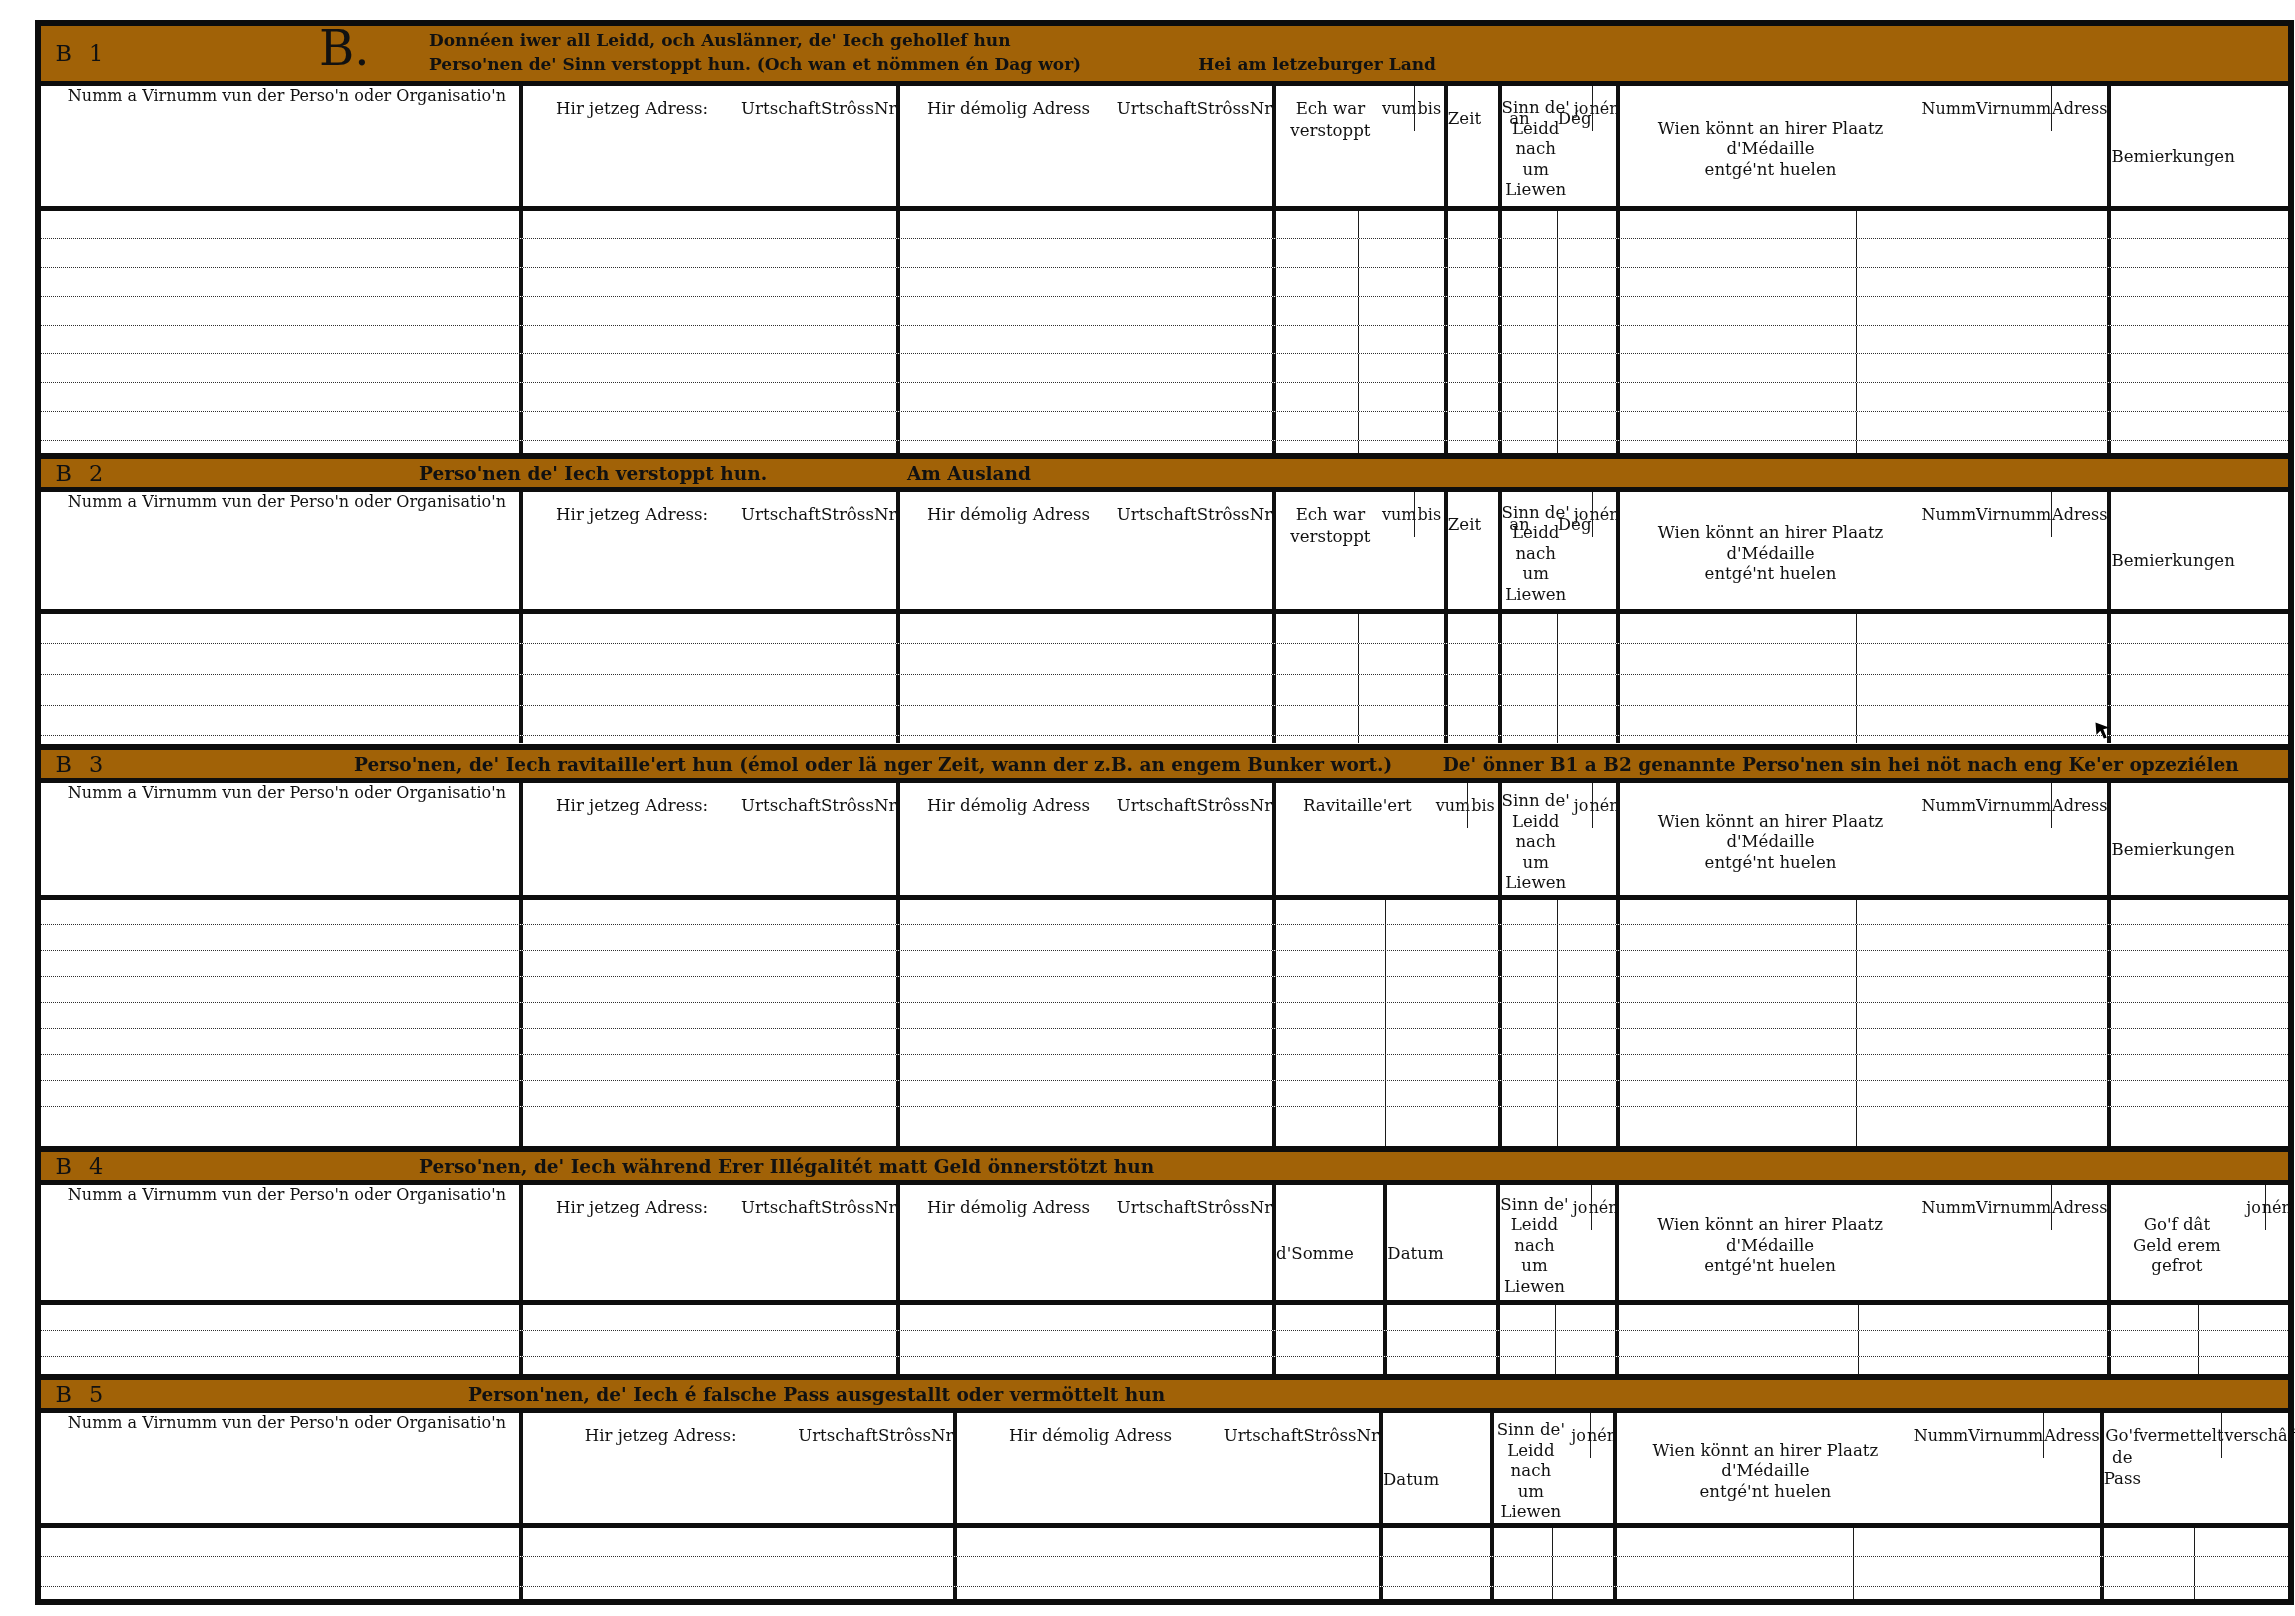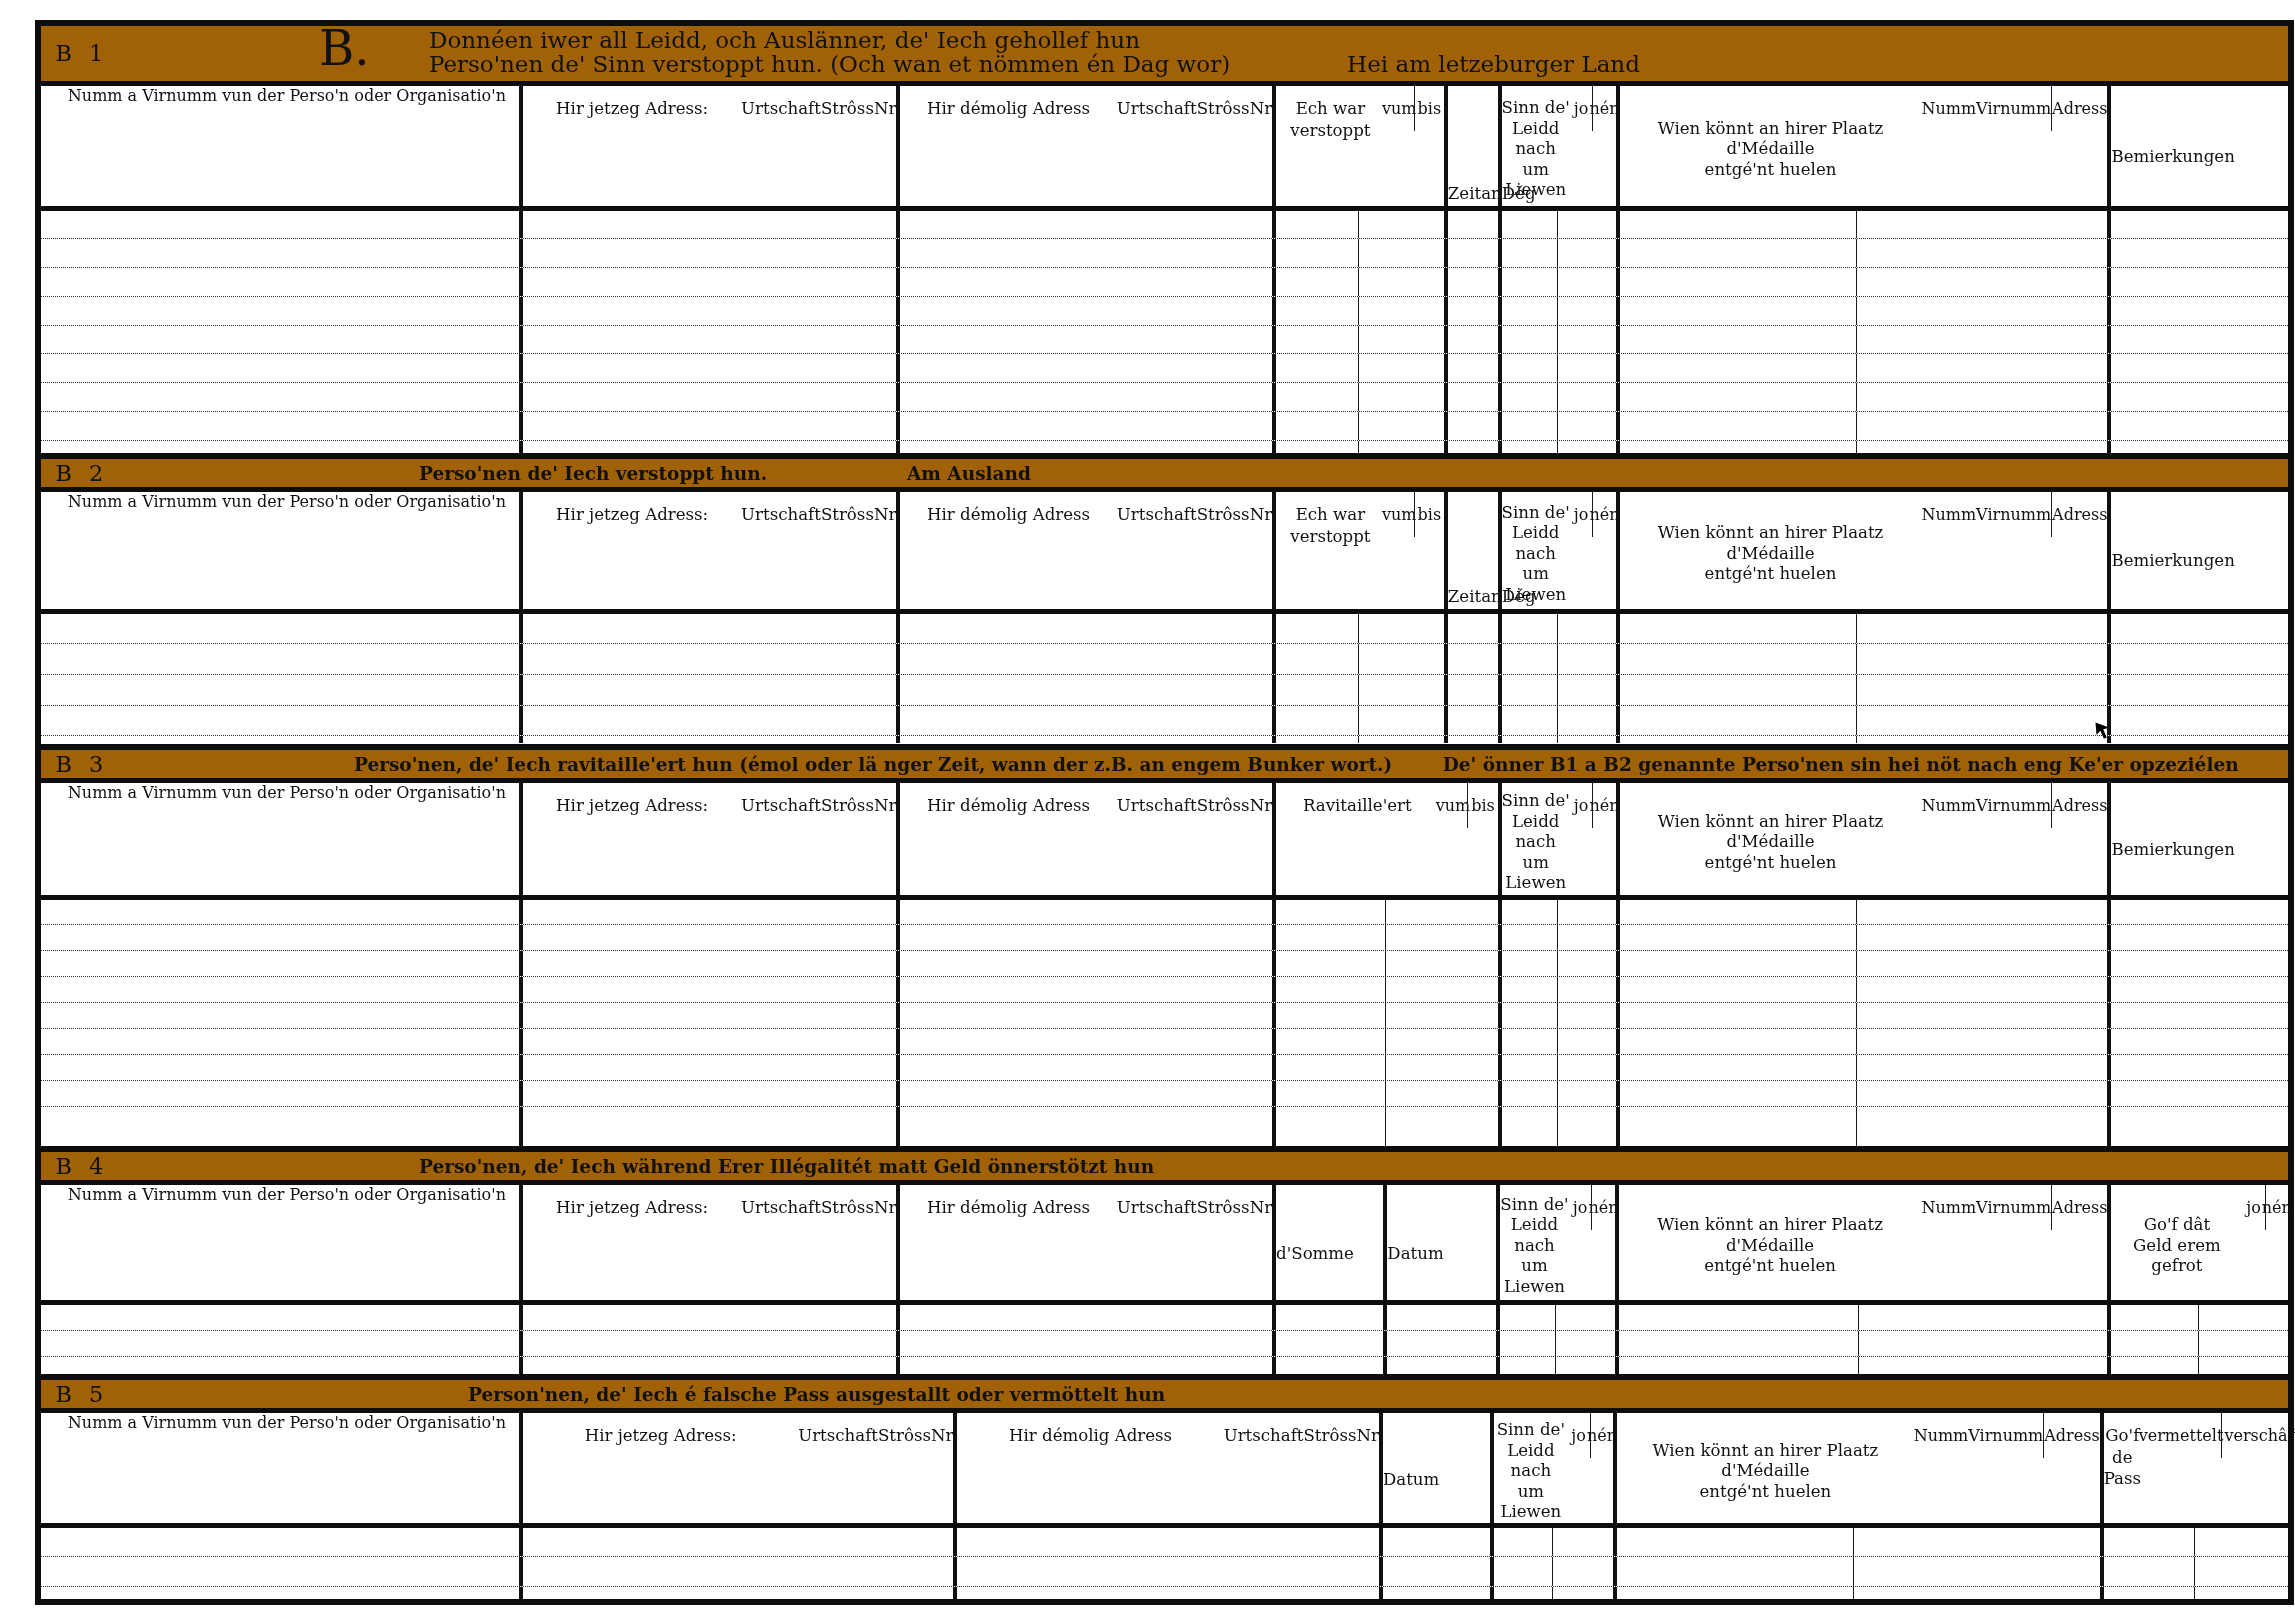--- a/index.html
+++ b/index.html
@@ -9,37 +9,37 @@
   }
   .page{position:relative;width:2295px;height:1617px;background:#ffffff;overflow:hidden;}
   .sheet{position:absolute;left:35px;top:19.5px;width:2247px;border:6.3px solid #0d0d0d;background:#fff;}
   .sec{display:block;}
   .sec + .sec{border-top:6.3px solid #0d0d0d;}
   
   .tb{position:relative;border-bottom:5.4px solid #0d0d0d;background:#a16207;}
   .secid{position:absolute;left:14.6px;top:50%;transform:translateY(-50%);
          font-size:22.4px;letter-spacing:4.9px;white-space:nowrap;}
   .bigletter{position:absolute;left:278px;top:-2px;font-size:48px;font-weight:400;line-height:1;}
-  .b1lines{position:absolute;left:388px;top:2px;font-size:23px;font-weight:normal;line-height:24.4px;white-space:nowrap;}
+  .b1lines{position:absolute;left:388px;top:2px;font-size:17px;font-weight:bold;line-height:24.4px;white-space:nowrap;}
   .b1line2{display:flex;}
   .b1right{margin-left:117px;}
   .btitle{position:absolute;top:50%;transform:translateY(-50%);font-size:18.5px;font-weight:bold;white-space:nowrap;}
   .btitle .part2{margin-left:44px;}
   
   .thead{display:grid;border-bottom:5.9px solid #0d0d0d;background:#fff;}
   .cols-b12{grid-template-columns:980fr 773fr 770fr 176fr 176fr 110fr 121fr 121fr 493fr 515fr 370fr;}
   .cols-b3 {grid-template-columns:980fr 773fr 770fr 231fr 231fr 121fr 121fr 493fr 515fr 370fr;}
   .cols-b4 {grid-template-columns:980fr 773fr 770fr 228fr 231fr 121fr 122fr 498fr 512fr 185fr 185fr;}
   .cols-b5 {grid-template-columns:980fr 890fr 872fr 228fr 126fr 126fr 492fr 505fr 193fr 193fr;}
   .hc{display:flex;flex-direction:row;font-size:16.6px;min-width:0;}
   .bl{border-left:4.4px solid #101010;}
   .bt{border-left:1.5px solid #1c1c1c;}
   .hc.name{justify-content:center;padding:0 5.9px 0 19.5px;font-size:16px;line-height:1.25;}
   .hc.remarks{align-items:center;padding-top:21.5px;}
-  .hc.zeit{align-items:flex-end;padding-top:22px;line-height:22.4px;}
+  .hc.zeit{align-items:flex-start;padding-top:22px;line-height:22.4px;gap:28px;}
   .hc.single{align-items:center;padding-top:23.4px;}
   .gtitle{flex:1;display:flex;align-items:flex-start;justify-content:center;padding-top:12.7px;text-align:center;line-height:21.5px;}
   .gtitle.stack{flex-direction:column;align-items:center;padding-top:7.8px;line-height:20.5px;}
   .gsubs{height:45px;display:flex;align-items:stretch;}
   .gsubs.spread{justify-content:space-around;align-items:center;}
   .gsubs .sub{display:flex;align-items:center;justify-content:center;font-size:16px;min-width:0;}
   .gsubs .sub.spread2{justify-content:space-around;}
   .gsubs .sub i{font-style:normal;}
   .divl{border-left:1.5px solid #1c1c1c;}
   .passsub{font-size:15px;}

